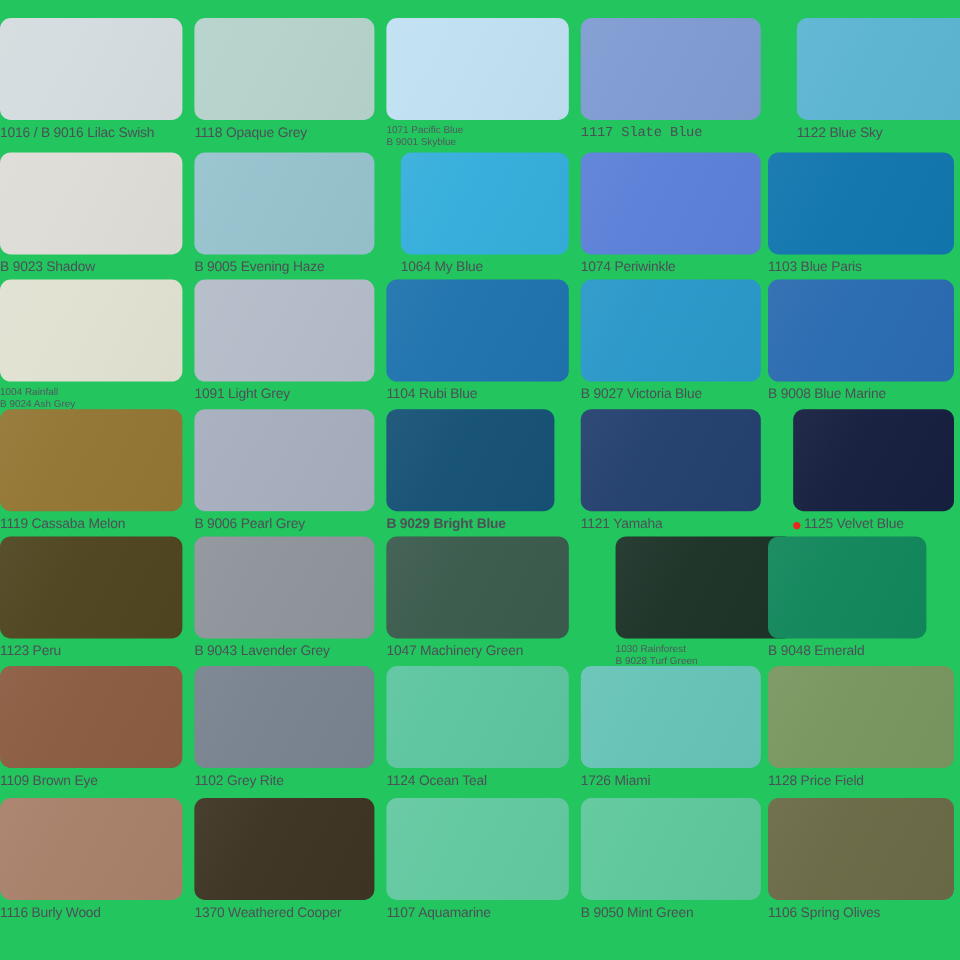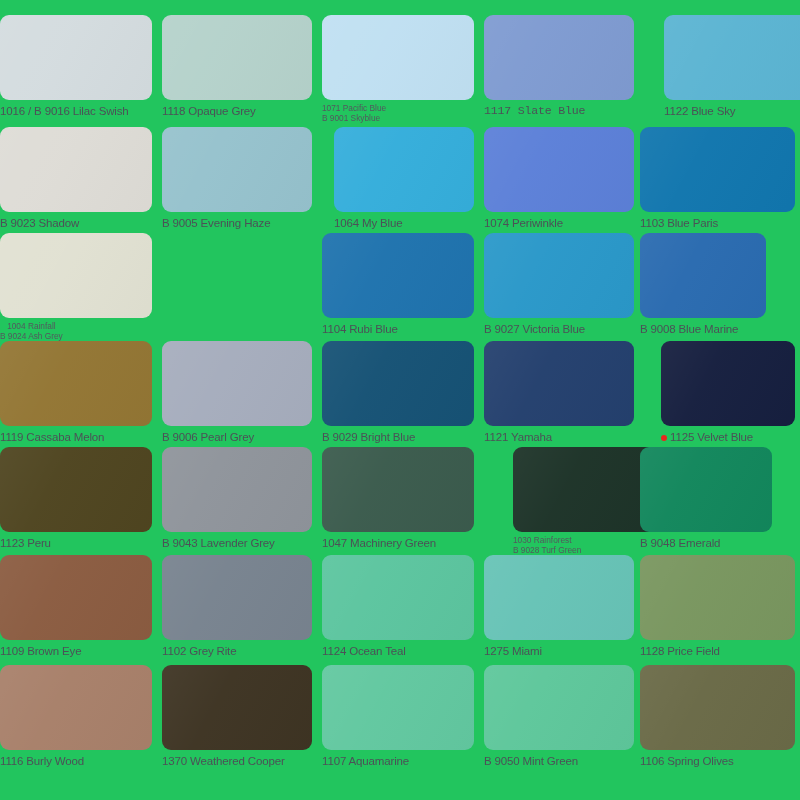--- a/index.html
+++ b/index.html
@@ -157,60 +157,66 @@
       <div class="swatch-label">
         <span class="label-single">1074 Periwinkle</span>
       </div>
     </div>
     <div class="swatch-cell" style="left: 640px; top: 127px; width: 155px;">
       <div class="swatch-chip" title="1103 Blue Paris" style="background: rgb(17, 118, 174);"></div>
       <div class="swatch-label">
         <span class="label-single">1103 Blue Paris</span>
       </div>
     </div>
-    <div class="swatch-cell" style="left: 0px; top: 233px; width: 152px; text-align: center;">
+    <div class="swatch-cell" style="left: 0px; top: 233px; width: 152px;">
       <div class="swatch-chip" title="1004 Rainfall" style="background: rgb(225, 225, 210);"></div>
       <div class="swatch-label" style="margin-top: 4px;">
         <span class="label-stack">
           <span class="line">1004 Rainfall</span>
           <span class="line">B 9024 Ash Grey</span>
         </span>
       </div>
     </div>
+    <div class="swatch-cell" style="left: 162px; top: 233px; width: 150px;">
+      <div class="swatch-chip" title="1091 Light Grey" style="background: rgb(179, 188, 200);"></div>
+      <div class="swatch-label">
+        <span class="label-single">1091 Light Grey</span>
+      </div>
+    </div>
     <div class="swatch-cell" style="left: 322px; top: 233px; width: 152px;">
       <div class="swatch-chip" title="1104 Rubi Blue" style="background: rgb(31, 115, 174);"></div>
       <div class="swatch-label">
         <span class="label-single">1104 Rubi Blue</span>
       </div>
     </div>
     <div class="swatch-cell" style="left: 484px; top: 233px; width: 150px;">
       <div class="swatch-chip" title="B 9027 Victoria Blue" style="background: rgb(42, 152, 201);"></div>
       <div class="swatch-label">
         <span class="label-single">B 9027 Victoria Blue</span>
       </div>
     </div>
-    <div class="swatch-cell" style="left: 640px; top: 233px; width: 126px;">
+    <div class="swatch-cell" style="left: 640px; top: 233px; width: 155px;">
       <div class="swatch-chip" title="B 9008 Blue Marine" style="background: rgb(42, 107, 176);"></div>
       <div class="swatch-label">
         <span class="label-single">B 9008 Blue Marine</span>
       </div>
     </div>
     <div class="swatch-cell" style="left: 0px; top: 341px; width: 152px;">
       <div class="swatch-chip" title="1119 Cassaba Melon" style="background: rgb(147, 118, 52);"></div>
       <div class="swatch-label">
         <span class="label-single">1119 Cassaba Melon</span>
       </div>
     </div>
     <div class="swatch-cell" style="left: 162px; top: 341px; width: 150px;">
       <div class="swatch-chip" title="B 9006 Pearl Grey" style="background: rgb(166, 173, 189);"></div>
       <div class="swatch-label">
         <span class="label-single">B 9006 Pearl Grey</span>
       </div>
     </div>
-    <div class="swatch-cell" style="left: 322px; top: 341px; width: 152px;">
+    <div class="swatch-cell" style="left: 322px; top: 341px; width: 140px; font-weight: bold;">
       <div class="swatch-chip" title="B 9029 Bright Blue" style="background: rgb(22, 82, 117);"></div>
       <div class="swatch-label">
         <span class="label-single">B 9029 Bright Blue</span>
       </div>
     </div>
     <div class="swatch-cell" style="left: 484px; top: 341px; width: 150px;">
       <div class="swatch-chip" title="1121 Yamaha" style="background: rgb(36, 64, 110);"></div>
       <div class="swatch-label">
         <span class="label-single">1121 Yamaha</span>
       </div>
@@ -269,21 +275,21 @@
     </div>
     <div class="swatch-cell" style="left: 322px; top: 555px; width: 152px;">
       <div class="swatch-chip" title="1124 Ocean Teal" style="background: rgb(92, 197, 159);"></div>
       <div class="swatch-label">
         <span class="label-single">1124 Ocean Teal</span>
       </div>
     </div>
     <div class="swatch-cell" style="left: 484px; top: 555px; width: 150px;">
       <div class="swatch-chip" title="1058 Miami" style="background: rgb(103, 195, 182);"></div>
       <div class="swatch-label">
-        <span class="label-single">1275 Miami</span>
+        <span class="label-single">1726 Miami</span>
       </div>
     </div>
     <div class="swatch-cell" style="left: 640px; top: 555px; width: 155px;">
       <div class="swatch-chip" title="1128 Price Field" style="background: rgb(121, 150, 95);"></div>
       <div class="swatch-label">
         <span class="label-single">1128 Price Field</span>
       </div>
     </div>
     <div class="swatch-cell" style="left: 0px; top: 665px; width: 152px;">
       <div class="swatch-chip" title="1116 Burly Wood" style="background: rgb(168, 128, 106);"></div>

